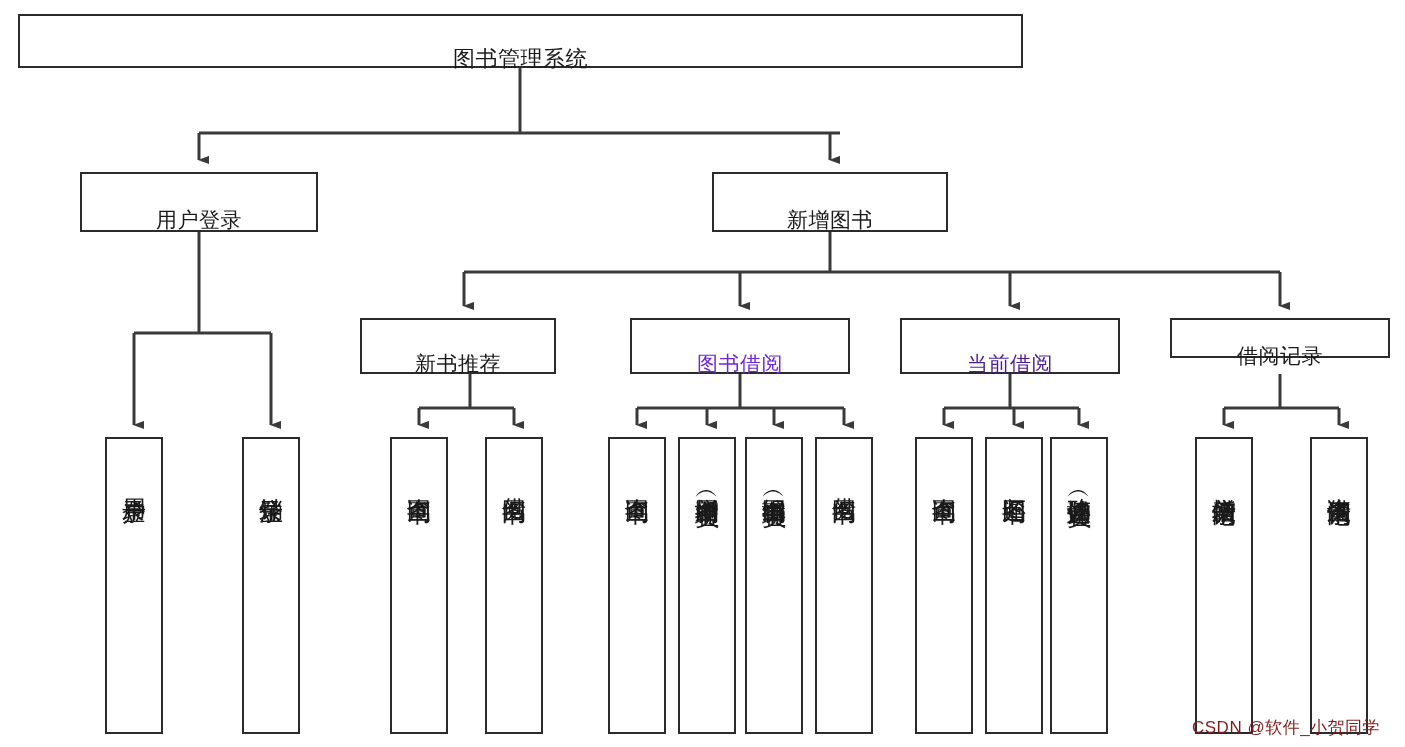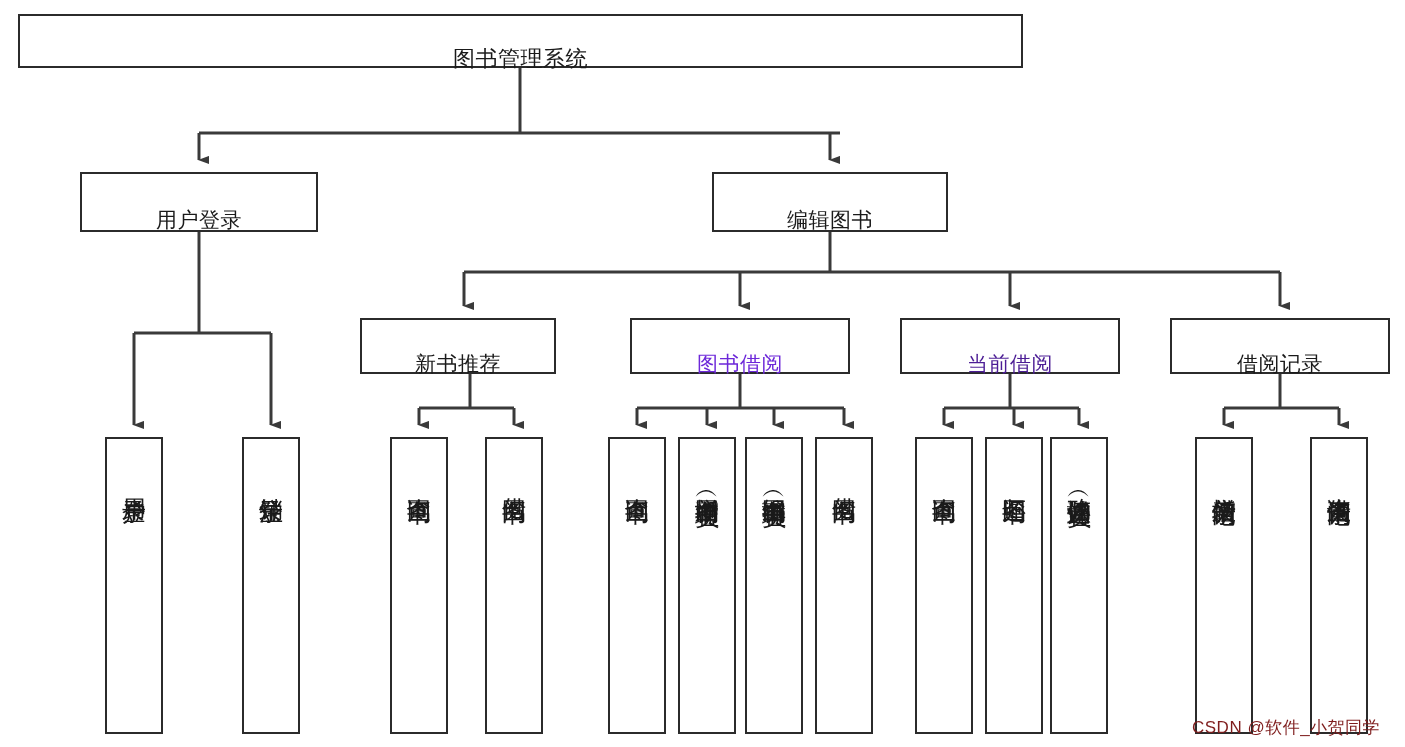--- a/index.html
+++ b/index.html
@@ -133,33 +133,33 @@
   </svg>
 
   <div class="node root horizontal" id="node-root" style="left: 18px; top: 14px; width: 1005px; height: 54px; border-color: rgb(43, 43, 43); background: rgb(255, 255, 255);">
     <span class="label" style="color: rgb(26, 26, 26);">图书管理系统</span>
   </div>
 
   <div class="node horizontal" id="node-l1-0" style="left: 80px; top: 172px; width: 238px; height: 60px; border-color: rgb(43, 43, 43); background: rgb(255, 255, 255);">
     <span class="label" style="color: rgb(26, 26, 26);">用户登录</span>
   </div>
   <div class="node horizontal" id="node-l1-1" style="left: 712px; top: 172px; width: 236px; height: 60px; border-color: rgb(43, 43, 43); background: rgb(255, 255, 255);">
-    <span class="label" style="color: rgb(26, 26, 26);">编辑图书</span>
+    <span class="label" style="color: rgb(26, 26, 26);">新增图书</span>
   </div>
 
   <div class="node horizontal" id="node-l2-0" style="left: 360px; top: 318px; width: 196px; height: 56px; border-color: rgb(43, 43, 43); background: rgb(255, 255, 255);">
     <span class="label" style="color: rgb(26, 26, 26);">新书推荐</span>
   </div>
   <div class="node horizontal" id="node-l2-1" style="left: 630px; top: 318px; width: 220px; height: 56px; border-color: rgb(43, 43, 43); background: rgb(255, 255, 255);">
     <span class="label" style="color: #6d28d9;">图书借阅</span>
   </div>
   <div class="node horizontal" id="node-l2-2" style="left: 900px; top: 318px; width: 220px; height: 56px; border-color: rgb(43, 43, 43); background: rgb(255, 255, 255);">
     <span class="label" style="color: #4c1d95;">当前借阅</span>
   </div>
-  <div class="node horizontal" id="node-l2-3" style="left: 1170px; top: 318px; width: 220px; height: 56px; border-color: rgb(43, 43, 43); background: rgb(255, 255, 255);">
+  <div class="node horizontal" id="node-l2-3" style="left: 1170px; top: 318px; width: 220px; height: 40px; border-color: rgb(43, 43, 43); background: rgb(255, 255, 255);">
     <span class="label" style="color: rgb(26, 26, 26);">借阅记录</span>
   </div>
 
   <div class="node vertical" id="node-leaf-0" style="left: 105px; top: 437px; width: 58px; height: 297px; border-color: rgb(43, 43, 43); background: rgb(255, 255, 255);">
     <span class="label" style="color: rgb(26, 26, 26);">用户登录</span>
   </div>
   <div class="node vertical" id="node-leaf-1" style="left: 242px; top: 437px; width: 58px; height: 297px; border-color: rgb(43, 43, 43); background: rgb(255, 255, 255);">
     <span class="label" style="color: rgb(26, 26, 26);">注销登录</span>
   </div>
   <div class="node vertical" id="node-leaf-2" style="left: 390px; top: 437px; width: 58px; height: 297px; border-color: rgb(43, 43, 43); background: rgb(255, 255, 255);">

